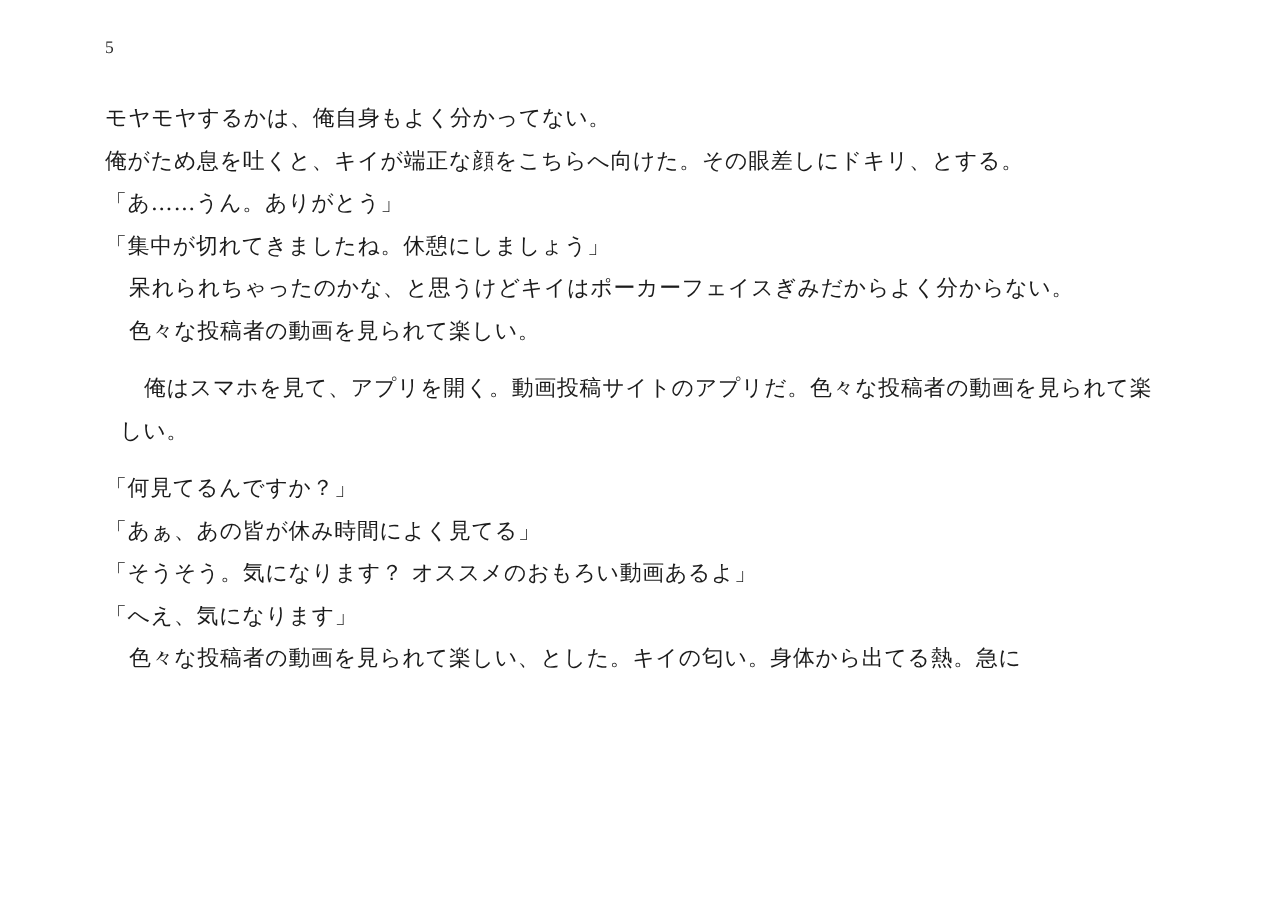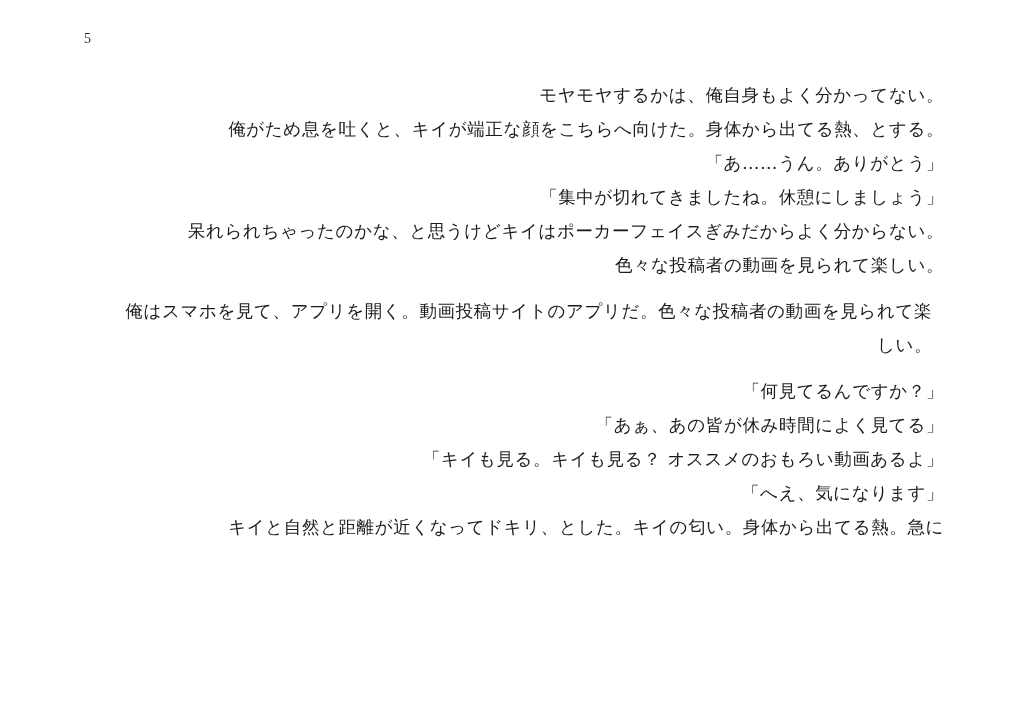--- a/index.html
+++ b/index.html
@@ -38,41 +38,40 @@
     font-size: 17.5px;
     line-height: 34px;
     color: #1b1b1b;
     font-family: "DejaVu Serif", "Liberation Serif", serif;
     letter-spacing: 0.6px;
     text-align: left;
   }
   .line {
     white-space: pre-wrap;
     word-break: break-all;
-    text-align: right;
   }
   .indent {
     text-indent: 1.1em;
   }
 </style>
 </head>
 <body>
 
 <div class="page">
 
   <div class="page-number">5</div>
 
   <div class="body-text">
       <p class="line" style="margin: 0px;">モヤモヤするかは、俺自身もよく分かってない。</p>
-      <p class="line" style="margin: 0px;">俺がため息を吐くと、キイが端正な顔をこちらへ向けた。身体から出てる熱、とする。</p>
+      <p class="line" style="margin: 0px;">俺がため息を吐くと、キイが端正な顔をこちらへ向けた。その眼差しにドキリ、とする。</p>
       <p class="line" style="margin: 0px;">「あ……うん。ありがとう」</p>
       <p class="line" style="margin: 0px;">「集中が切れてきましたね。休憩にしましょう」</p>
       <p class="line indent" style="margin: 0px;">呆れられちゃったのかな、と思うけどキイはポーカーフェイスぎみだからよく分からない。</p>
       <p class="line indent" style="margin: 0px;">色々な投稿者の動画を見られて楽しい。</p>
       <p class="line indent" style="margin: 12px;">俺はスマホを見て、アプリを開く。動画投稿サイトのアプリだ。色々な投稿者の動画を見られて楽しい。</p>
       <p class="line" style="margin: 0px;">「何見てるんですか？」</p>
       <p class="line" style="margin: 0px;">「あぁ、あの皆が休み時間によく見てる」</p>
-      <p class="line" style="margin: 0px;">「キイも見る。キイも見る？ オススメのおもろい動画あるよ」</p>
+      <p class="line" style="margin: 0px;">「そうそう。気になります？ オススメのおもろい動画あるよ」</p>
       <p class="line" style="margin: 0px;">「へえ、気になります」</p>
-      <p class="line indent" style="margin: 0px;">キイと自然と距離が近くなってドキリ、とした。キイの匂い。身体から出てる熱。急に</p>
+      <p class="line indent" style="margin: 0px;">色々な投稿者の動画を見られて楽しい、とした。キイの匂い。身体から出てる熱。急に</p>
     </div>
 
 </div>
 
 </body></html>

